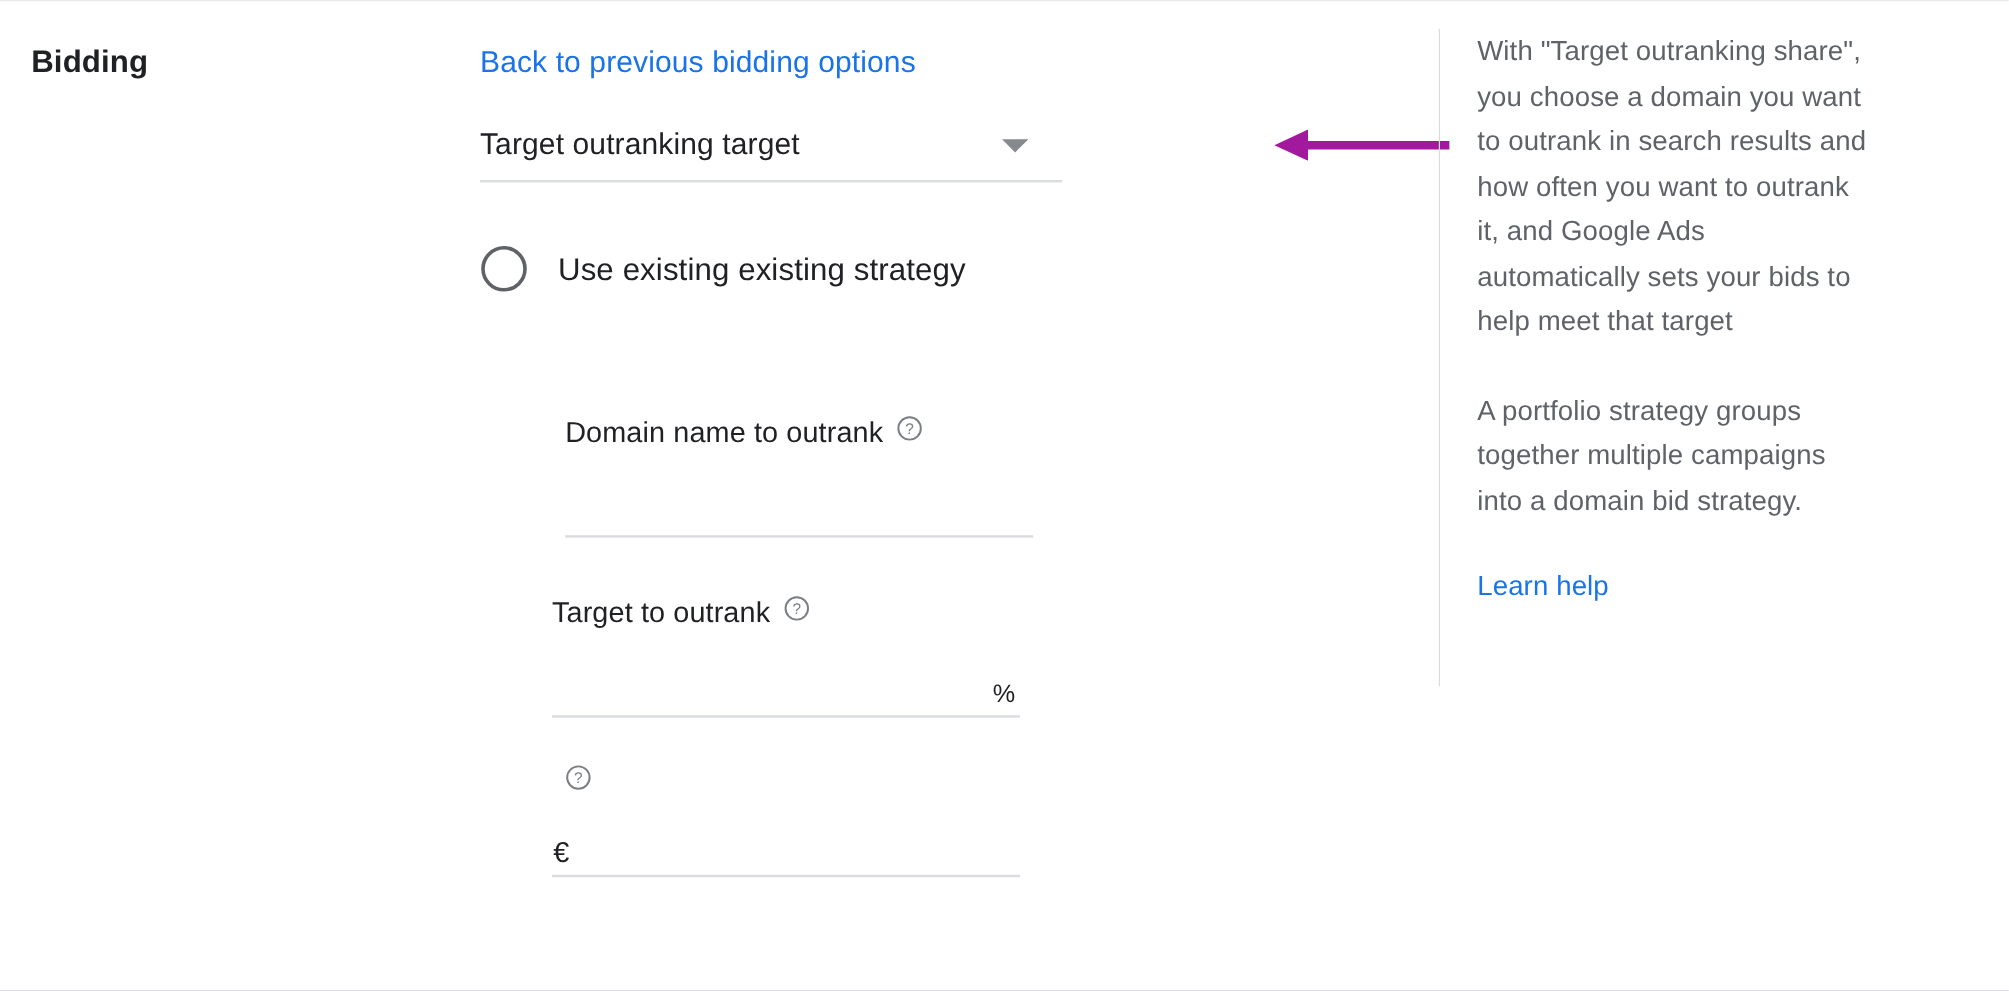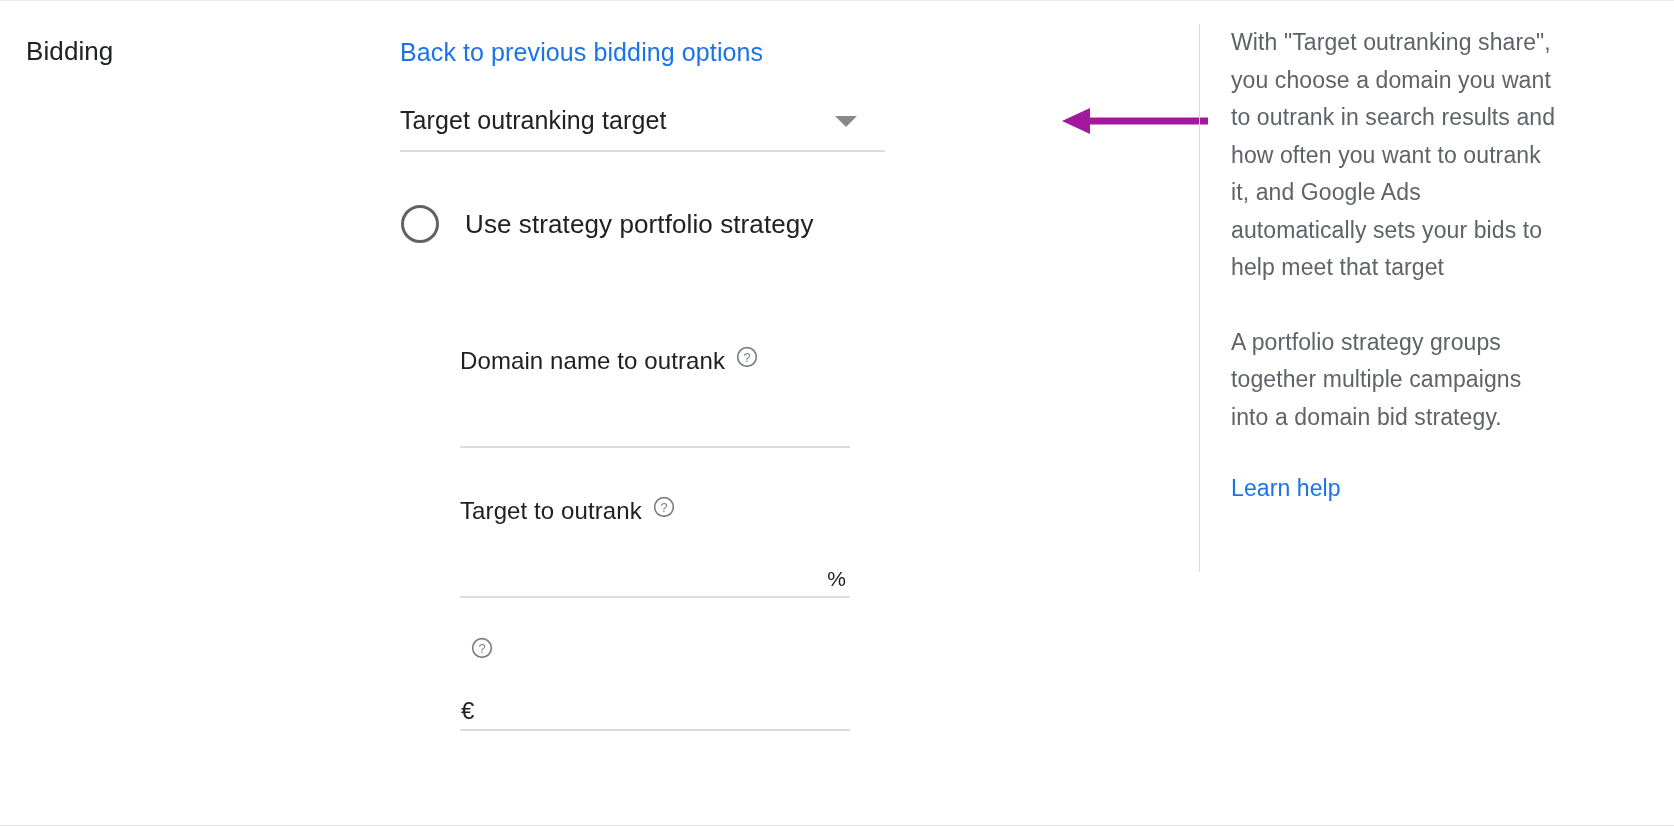--- a/index.html
+++ b/index.html
@@ -27,21 +27,21 @@
   }
 
   
   .section-label {
     position: absolute;
     left: 26px;
     top: 33px;
     font-size: 26px;
     line-height: 34px;
     color: #202124;
-    font-weight: 400;
+    font-weight: 700;
     letter-spacing: 0.1px;
   }
 
   
   .center {
     position: absolute;
     left: 400px;
     top: 0;
     width: 800px;
     height: 826px;
@@ -267,27 +267,27 @@
 
     <svg class="annot-arrow" viewBox="0 0 148 26">
       <line x1="148" y1="13" x2="24" y2="13" stroke="#a3199e" stroke-width="7"></line>
       <polygon points="2,13 30,0 30,26" fill="#a3199e"></polygon>
     </svg>
 
     <div class="radio-group">
 
       <div class="radio-row">
         <span class="radio-mark"></span>
-        <span class="radio-label">Use strategy portfolio strategy</span>
-      </div>
-
-
-    </div>
-
-    <div class="field" style="top:345px;">
+        <span class="radio-label">Use existing existing strategy</span>
+      </div>
+
+
+    </div>
+
+    <div class="field" style="top:345px;margin-left:11px;">
       <div class="field-head">
         <span class="field-label">Domain name to outrank</span>
         <span class="help-icon">
           <svg width="22" height="22" viewBox="0 0 24 24">
             <circle cx="12" cy="12" r="10.2" fill="none" stroke="#7b7f83" stroke-width="1.8"></circle>
             <text x="12" y="17" text-anchor="middle" font-size="14" font-family="Liberation Sans, sans-serif" fill="#7b7f83">?</text>
           </svg>
         </span>
       </div>
       <div class="input-wrap">

